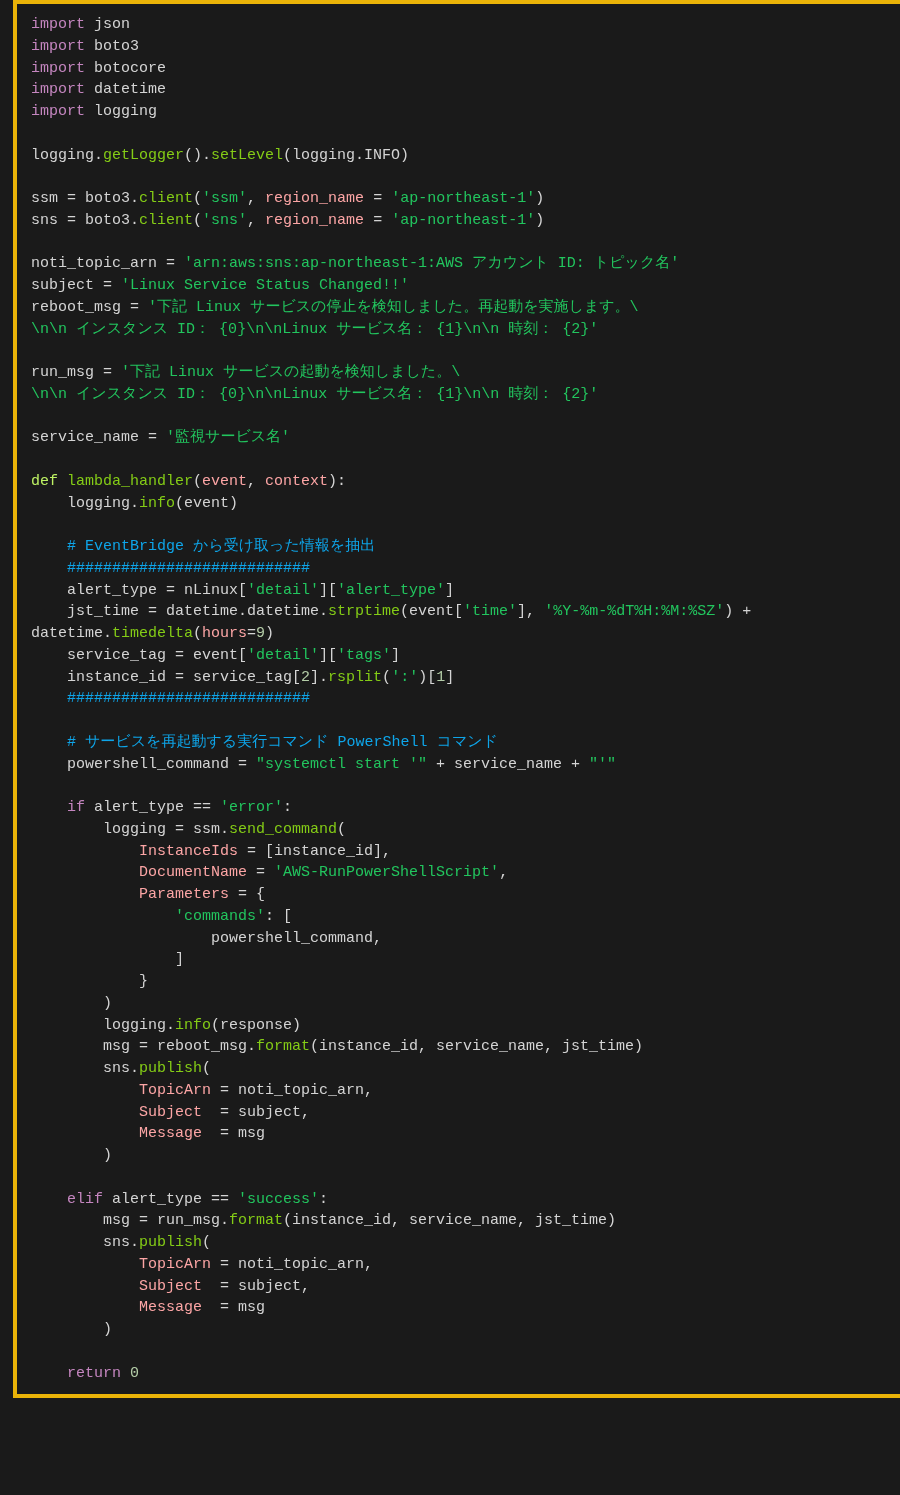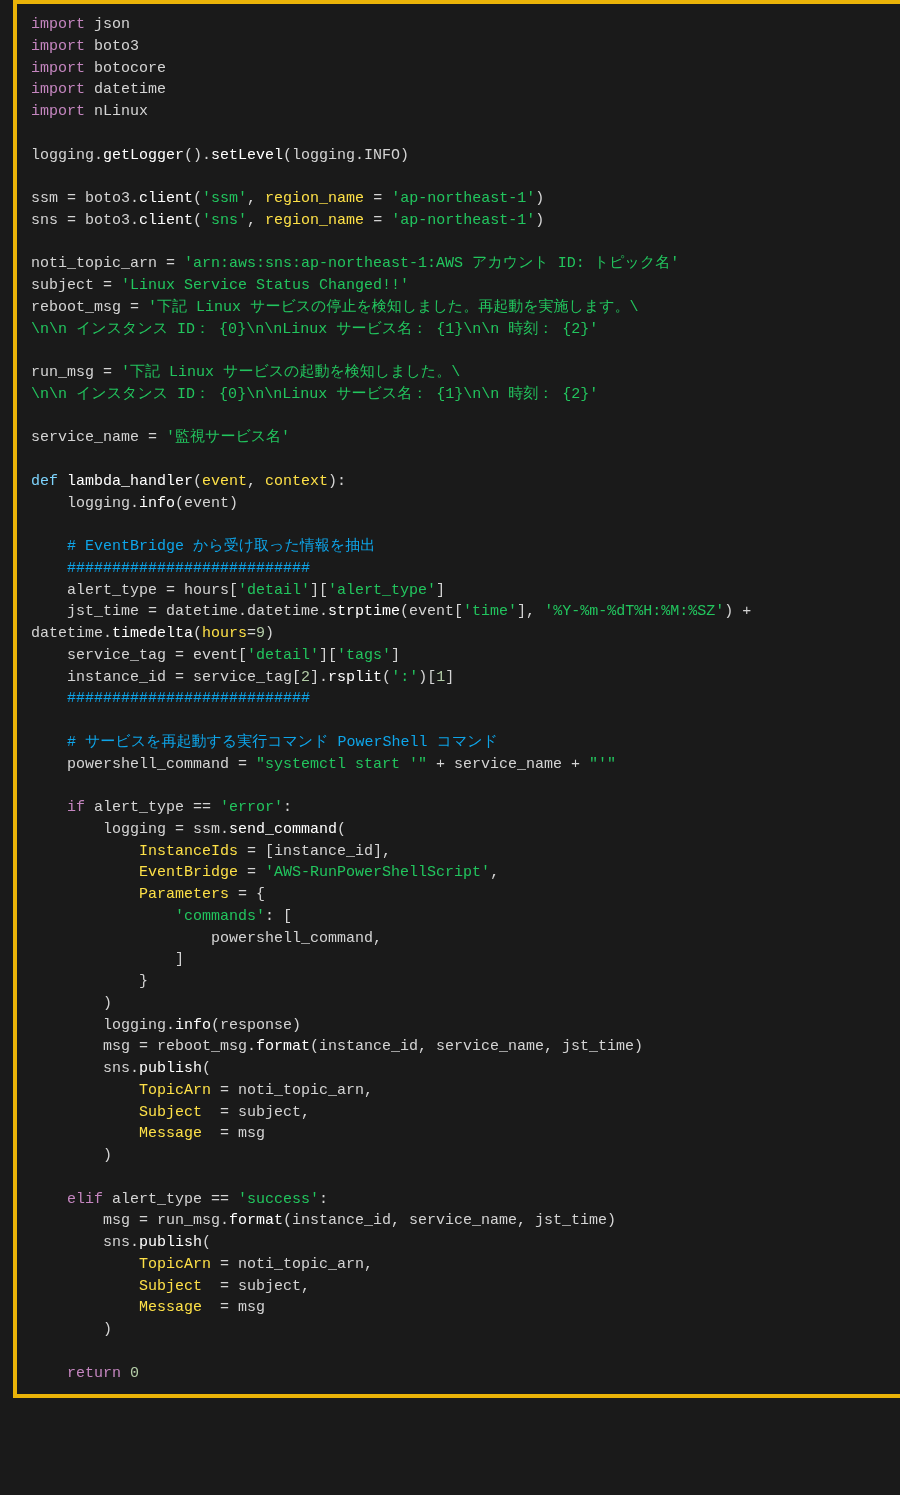--- a/index.html
+++ b/index.html
@@ -21,36 +21,36 @@
     margin-left: 13px;
   }
   pre {
     margin: 0;
     white-space: pre-wrap;
     word-break: break-word;
     font-family: inherit;
   }
   .kw   { color: #c586c0; }   
   .mod  { color: #d4d4d4; }   
-  .fn   { color: #ffffff; }   
+  .fn   { color: #84cc16; }   
   .str  { color: #22c55e; }   
   .num  { color: #b5cea8; }   
   .cmt  { color: #0ea5e9; }   
-  .var  { color: #fde047; }   
-  .def  { color: #7dd3fc; }   
+  .var  { color: #fca5a5; }   
+  .def  { color: #bef264; }   
 </style>
 </head>
 <body>
 
 <div class="code-container">
   <pre id="code"><span class="kw">import</span><span class="mod"> json
 </span><span class="kw">import</span><span class="mod"> boto3
 </span><span class="kw">import</span><span class="mod"> botocore
 </span><span class="kw">import</span><span class="mod"> datetime
-</span><span class="kw">import</span><span class="mod"> nLinux
+</span><span class="kw">import</span><span class="mod"> logging
 </span><span class="mod">
 </span><span class="mod">logging.</span><span class="fn">getLogger</span><span class="mod">().</span><span class="fn">setLevel</span><span class="mod">(logging.INFO)
 </span><span class="mod">
 </span><span class="mod">ssm = boto3.</span><span class="fn">client</span><span class="mod">(</span><span class="str">'ssm'</span><span class="mod">, </span><span class="var">region_name</span><span class="mod"> = </span><span class="str">'ap-northeast-1'</span><span class="mod">)
 </span><span class="mod">sns = boto3.</span><span class="fn">client</span><span class="mod">(</span><span class="str">'sns'</span><span class="mod">, </span><span class="var">region_name</span><span class="mod"> = </span><span class="str">'ap-northeast-1'</span><span class="mod">)
 </span><span class="mod">
 </span><span class="mod">noti_topic_arn = </span><span class="str">'arn:aws:sns:ap-northeast-1:AWS アカウント ID: トピック名'</span><span class="mod">
 </span><span class="mod">subject = </span><span class="str">'Linux Service Status Changed!!'</span><span class="mod">
 </span><span class="mod">reboot_msg = </span><span class="str">'下記 Linux サービスの停止を検知しました。再起動を実施します。\
 \n\n インスタンス ID： {0}\n\nLinux サービス名： {1}\n\n 時刻： {2}'</span><span class="mod">
@@ -58,33 +58,33 @@
 </span><span class="mod">run_msg = </span><span class="str">'下記 Linux サービスの起動を検知しました。\
 \n\n インスタンス ID： {0}\n\nLinux サービス名： {1}\n\n 時刻： {2}'</span><span class="mod">
 </span><span class="mod">
 </span><span class="mod">service_name = </span><span class="str">'監視サービス名'</span><span class="mod">
 </span><span class="mod">
 </span><span class="def">def </span><span class="fn">lambda_handler</span><span class="mod">(</span><span class="var">event</span><span class="mod">, </span><span class="var">context</span><span class="mod">):
 </span><span class="mod">    logging.</span><span class="fn">info</span><span class="mod">(event)
 </span><span class="mod">
 </span><span class="mod">    </span><span class="cmt"># EventBridge から受け取った情報を抽出</span><span class="mod">
 </span><span class="mod">    </span><span class="cmt">###########################</span><span class="mod">
-</span><span class="mod">    alert_type = hours[</span><span class="str">'detail'</span><span class="mod">][</span><span class="str">'alert_type'</span><span class="mod">]
+</span><span class="mod">    alert_type = nLinux[</span><span class="str">'detail'</span><span class="mod">][</span><span class="str">'alert_type'</span><span class="mod">]
 </span><span class="mod">    jst_time = datetime.datetime.</span><span class="fn">strptime</span><span class="mod">(event[</span><span class="str">'time'</span><span class="mod">], </span><span class="str">'%Y-%m-%dT%H:%M:%SZ'</span><span class="mod">) + datetime.</span><span class="fn">timedelta</span><span class="mod">(</span><span class="var">hours</span><span class="mod">=</span><span class="num">9</span><span class="mod">)
 </span><span class="mod">    service_tag = event[</span><span class="str">'detail'</span><span class="mod">][</span><span class="str">'tags'</span><span class="mod">]
 </span><span class="mod">    instance_id = service_tag[</span><span class="num">2</span><span class="mod">].</span><span class="fn">rsplit</span><span class="mod">(</span><span class="str">':'</span><span class="mod">)[</span><span class="num">1</span><span class="mod">]
 </span><span class="mod">    </span><span class="cmt">###########################</span><span class="mod">
 </span><span class="mod">
 </span><span class="mod">    </span><span class="cmt"># サービスを再起動する実行コマンド PowerShell コマンド</span><span class="mod">
 </span><span class="mod">    powershell_command = </span><span class="str">"systemctl start '"</span><span class="mod"> + service_name + </span><span class="str">"'"</span><span class="mod">
 </span><span class="mod">
 </span><span class="mod">    </span><span class="kw">if</span><span class="mod"> alert_type == </span><span class="str">'error'</span><span class="mod">:
 </span><span class="mod">        logging = ssm.</span><span class="fn">send_command</span><span class="mod">(
 </span><span class="mod">            </span><span class="var">InstanceIds</span><span class="mod"> = [instance_id],
-</span><span class="mod">            </span><span class="var">EventBridge</span><span class="mod"> = </span><span class="str">'AWS-RunPowerShellScript'</span><span class="mod">,
+</span><span class="mod">            </span><span class="var">DocumentName</span><span class="mod"> = </span><span class="str">'AWS-RunPowerShellScript'</span><span class="mod">,
 </span><span class="mod">            </span><span class="var">Parameters</span><span class="mod"> = {
 </span><span class="mod">                </span><span class="str">'commands'</span><span class="mod">: [
 </span><span class="mod">                    powershell_command,
 </span><span class="mod">                ]
 </span><span class="mod">            }
 </span><span class="mod">        )
 </span><span class="mod">        logging.</span><span class="fn">info</span><span class="mod">(response)
 </span><span class="mod">        msg = reboot_msg.</span><span class="fn">format</span><span class="mod">(instance_id, service_name, jst_time)
 </span><span class="mod">        sns.</span><span class="fn">publish</span><span class="mod">(
 </span><span class="mod">            </span><span class="var">TopicArn</span><span class="mod"> = noti_topic_arn,

